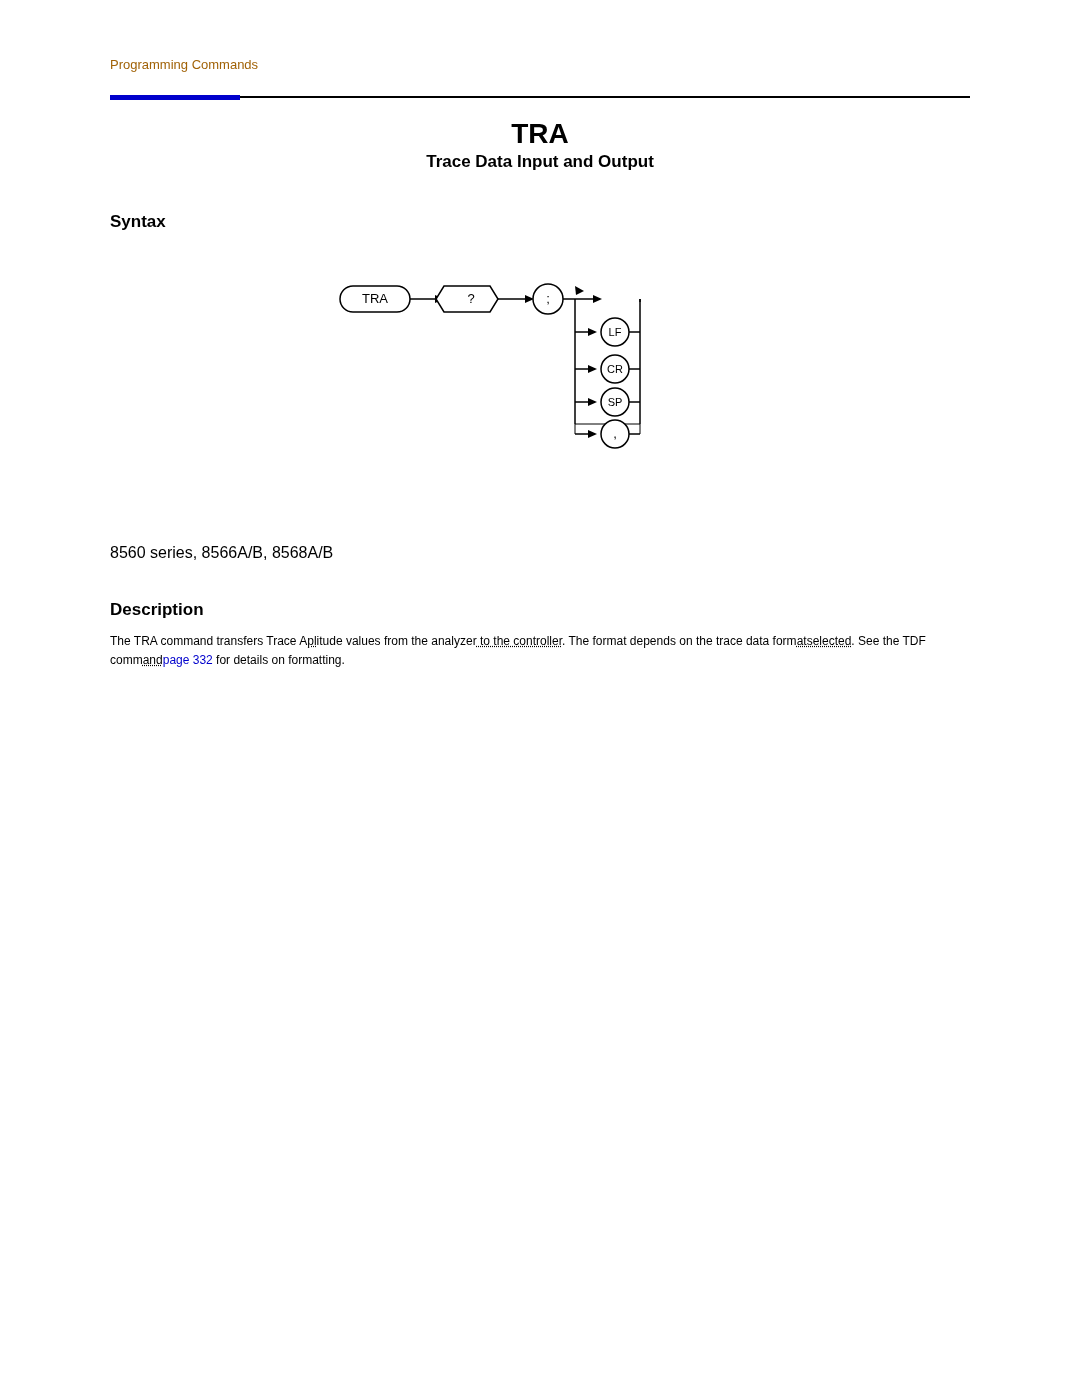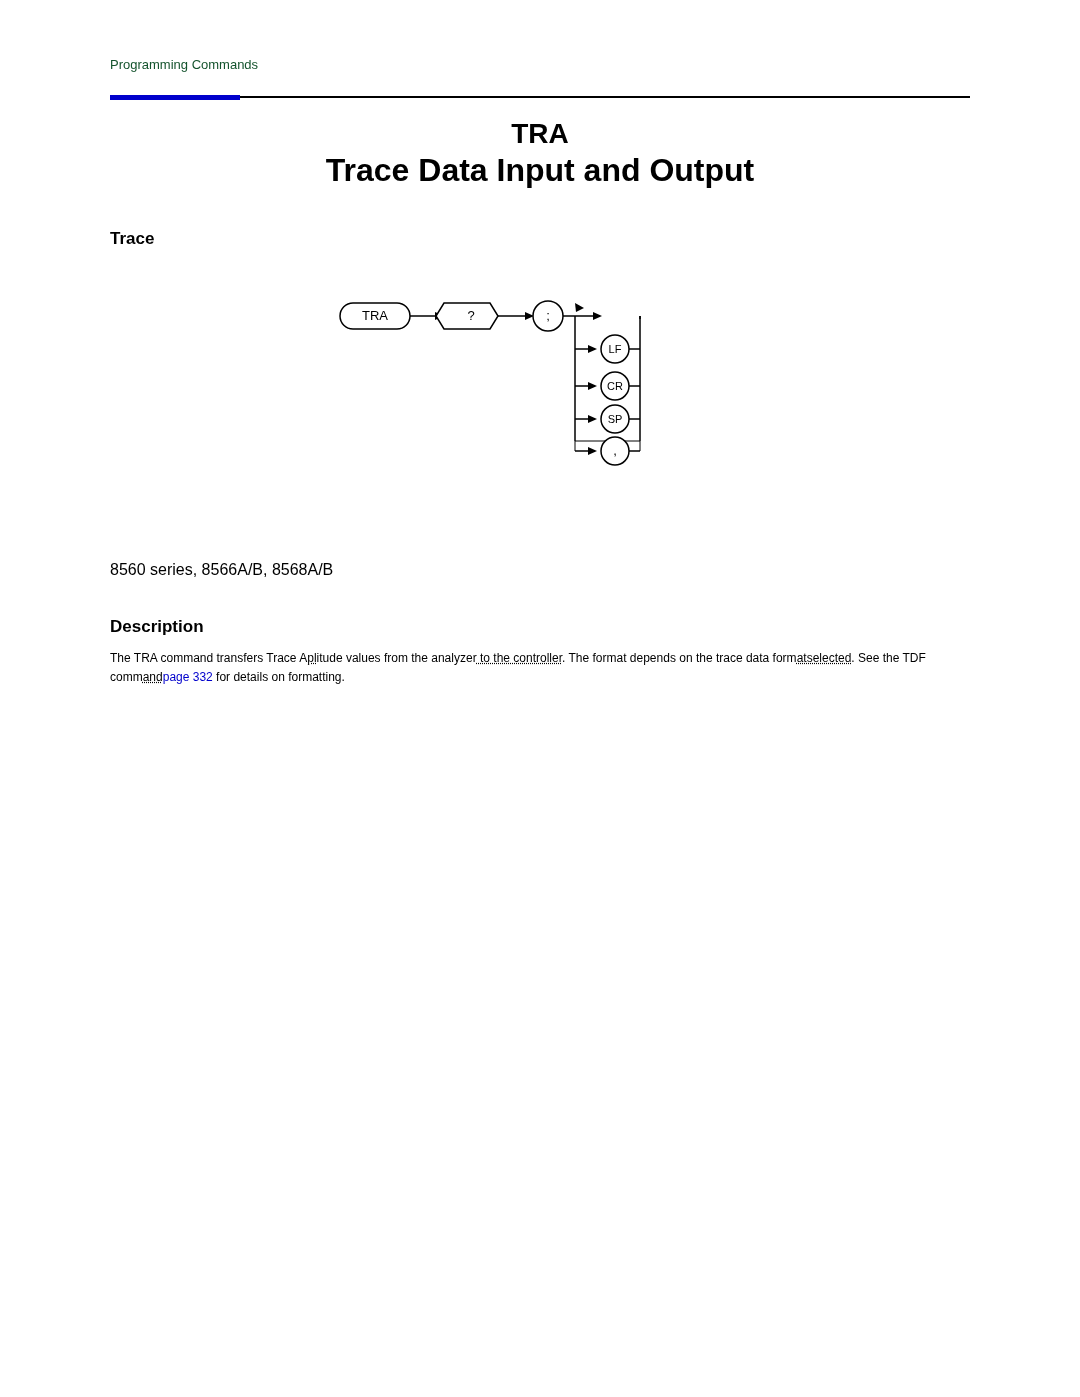--- a/index.html
+++ b/index.html
@@ -20,21 +20,21 @@
       display: flex;
       flex-direction: column;
     }
 
     
     .breadcrumb {
       margin-bottom: 20px;
     }
 
     .breadcrumb a {
-      color: #14532d;
+      color: #a16207;
       text-decoration: none;
       font-size: 13px;
       display: block;
       line-height: 1.5;
     }
 
     
     .top-rule {
       display: flex;
       align-items: center;
@@ -61,21 +61,21 @@
     }
 
     .page-title-area h1 {
       font-size: 28px;
       font-weight: bold;
       font-family: Arial, Helvetica, sans-serif;
       margin-bottom: 2px;
     }
 
     .page-title-area h2 {
-      font-size: 32px;
+      font-size: 17px;
       font-weight: bold;
       font-family: Arial, Helvetica, sans-serif;
     }
 
     
     .section-title {
       font-size: 17px;
       font-weight: bold;
       margin-bottom: 12px;
       margin-top: 10px;
@@ -156,21 +156,21 @@
     <div class="top-rule-blue"></div>
     <div class="top-rule-thin"></div>
   </div>
 
   <div class="page-title-area">
     <h1>TRA</h1>
     <h2>Trace Data Input and Output</h2>
   </div>
 
   <div class="syntax-section">
-    <div class="section-title">Trace</div>
+    <div class="section-title">Syntax</div>
 
     <div class="syntax-diagram">
       <div class="diagram-svg-container">
         <svg width="420" height="190" xmlns="http://www.w3.org/2000/svg">
 
           <rect x="10" y="22" width="70" height="26" rx="13" ry="13" fill="white" stroke="#000" stroke-width="1.5"></rect>
           <text x="45" y="39" text-anchor="middle" font-size="13" font-family="Arial" font-weight="normal">TRA</text>
 
           <line x1="80" y1="35" x2="105" y2="35" stroke="#000" stroke-width="1.5"></line>
           <polygon points="105,31 114,35 105,39" fill="#000"></polygon>

